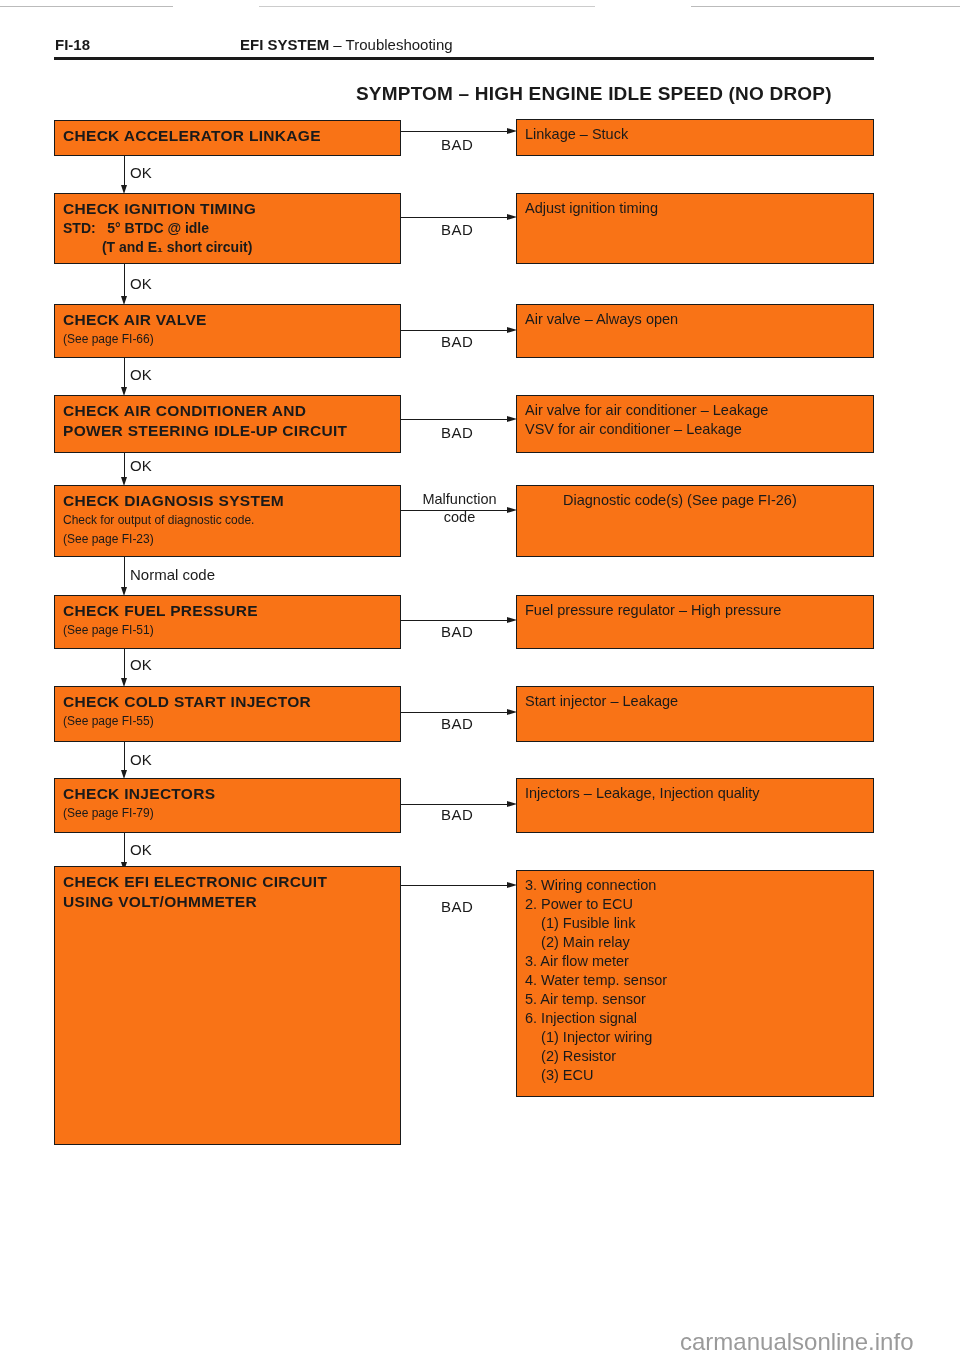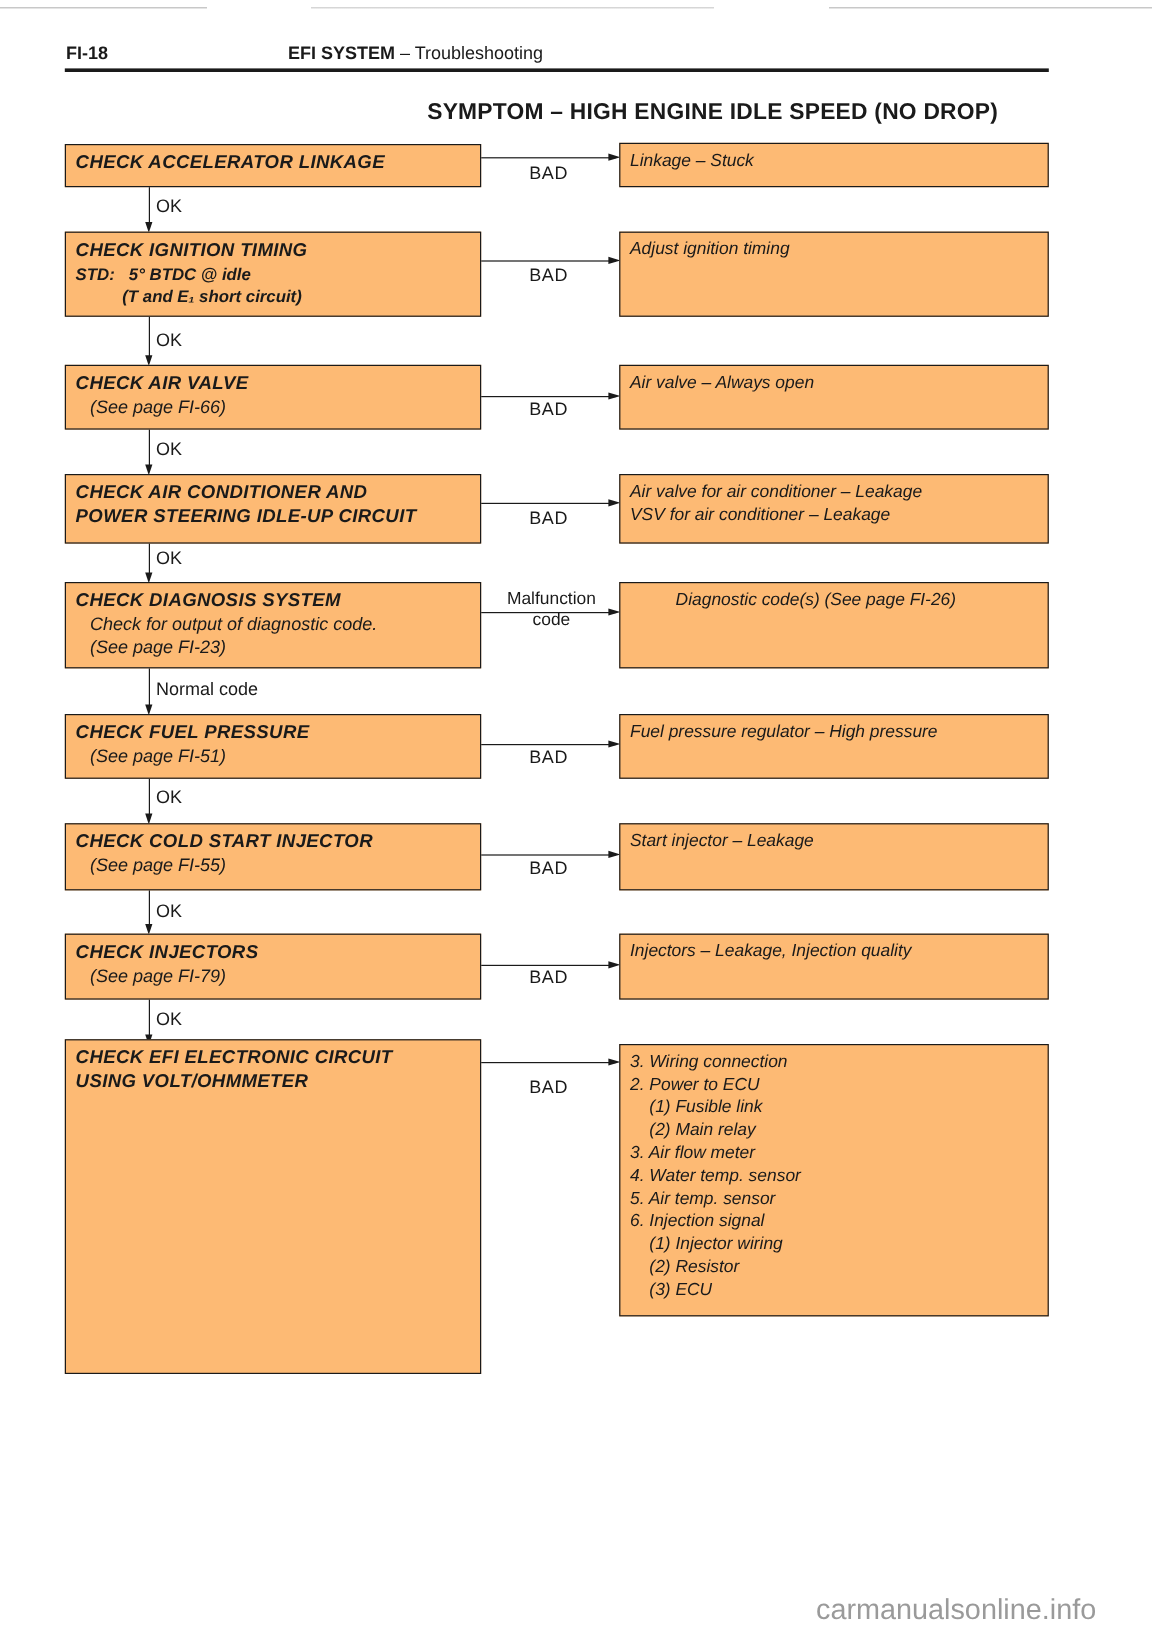--- a/index.html
+++ b/index.html
@@ -5,25 +5,25 @@
   html, body { margin:0; padding:0; background:#ffffff; }
   body { width:960px; height:1356px; position:relative; overflow:hidden;
          font-family:"Liberation Sans", "DejaVu Sans", sans-serif; color:#1a1a1a; }
   .topline { position:absolute; left:0; top:6px; width:960px; height:1px;
              background:linear-gradient(90deg,#bbb 0,#bbb 18%,transparent 18%,transparent 27%,#ccc 27%,#ccc 62%,transparent 62%,transparent 72%,#bbb 72%,#bbb 100%); }
   .page-num { position:absolute; left:55px; top:36px; font-size:15px; font-weight:bold; }
   .header-title { position:absolute; left:240px; top:36px; font-size:15px; }
   .header-title b { font-weight:bold; }
   .rule { position:absolute; left:54px; top:57px; width:820px; height:3px; background:#1a1a1a; }
   .symptom { position:absolute; left:356px; top:83px; font-size:19px; font-weight:bold; letter-spacing:0.2px; }
-  .box { position:absolute; border:1.5px solid #1a1a1a; box-sizing:border-box; background:#fdba74;font-style:italic; }
+  .box { position:absolute; border:1.5px solid #1a1a1a; box-sizing:border-box; background:#f97316; }
   .lbox { left:54px; width:347px; padding:5px 8px; }
   .rbox { left:516px; width:358px; padding:5px 8px; font-size:14.5px; line-height:19px; }
   .btitle { font-size:15.5px; font-weight:bold; line-height:20px; letter-spacing:0.3px; }
-  .bsub { font-size:15px; line-height:19px;margin-left:12px; }
+  .bsub { font-size:12px; line-height:19px; }
   .bsubb { font-size:14px; line-height:19px; font-weight:bold; }
   .hline { position:absolute; height:1.2px; background:#1a1a1a; left:401px; width:112px; }
   .ahead { position:absolute; width:0; height:0; border-top:3px solid transparent; border-bottom:3px solid transparent; border-left:10px solid #1a1a1a; }
   .vline { position:absolute; left:124px; width:1.2px; background:#1a1a1a; }
   .vhead { position:absolute; left:121px; width:0; height:0; border-left:3px solid transparent; border-right:3px solid transparent; border-top:9px solid #1a1a1a; }
   .oklabel { position:absolute; left:130px; font-size:15px; }
   .badlabel { position:absolute; left:441px; font-size:15px; letter-spacing:0.5px; }
   .malf { position:absolute; left:412px; top:490px; font-size:14.5px; text-align:center; line-height:18px; width:95px; }
   .list { margin:0; padding:0; list-style:none; }
   .list li { white-space:pre; }

